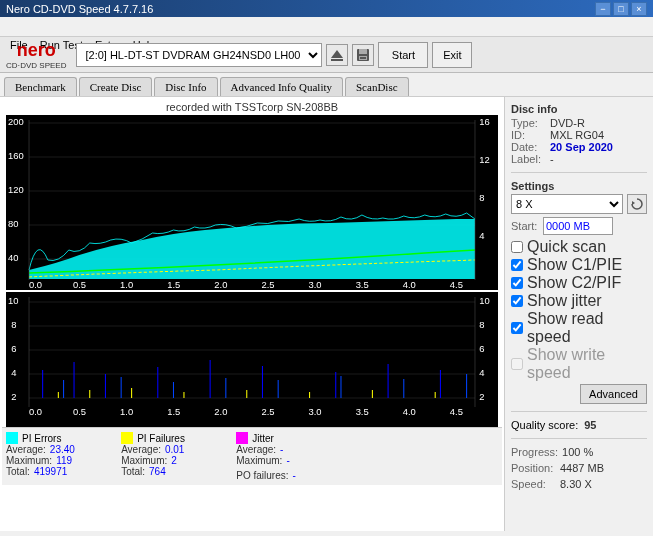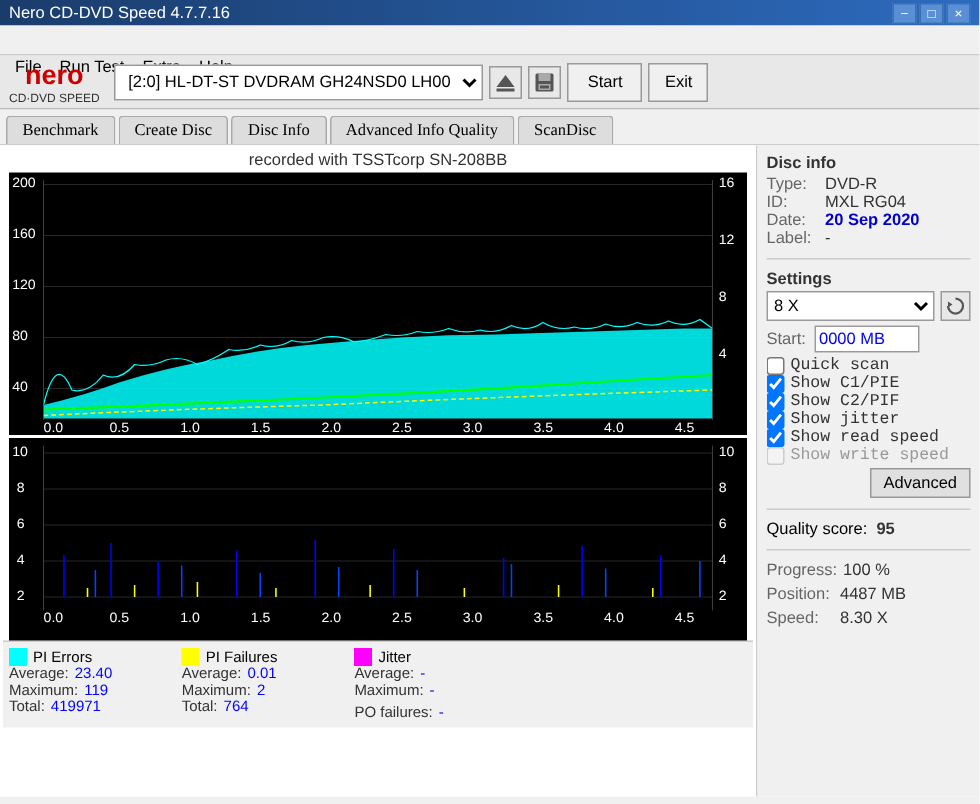--- a/index.html
+++ b/index.html
@@ -142,21 +142,21 @@
     .settings-row { display: flex; align-items: center; gap: 4px; margin-bottom: 3px; }
     .speed-select { height: 20px; border: 1px solid #999; background: white; font-size: 11px; flex: 1; }
     
     .mb-input {
       height: 18px; border: 1px solid #999; background: white; font-size: 11px;
       width: 70px; padding: 0 2px; color: blue;
     }
     
     .checkbox-row { display: flex; align-items: center; gap: 4px; }
     .checkbox-row input[type=checkbox] { width: 12px; height: 12px; }
-    .checkbox-row label { font-size: 11px; color: #333; font-family: Liberation Mono, monospace; }
+    .checkbox-row label { font-size: 16px; color: #333; }
     .checkbox-row.disabled label { color: #999; }
     
     .advanced-btn {
       background: #e0e0e0; border: 1px solid #999; padding: 3px 8px;
       cursor: pointer; font-size: 11px; align-self: flex-end; margin-top: 2px;
     }
     
     .quality-row { display: flex; gap: 6px; align-items: center; }
     .quality-label { font-size: 11px; }
     .quality-value { color: #333; font-weight: bold; font-size: 11px; }

